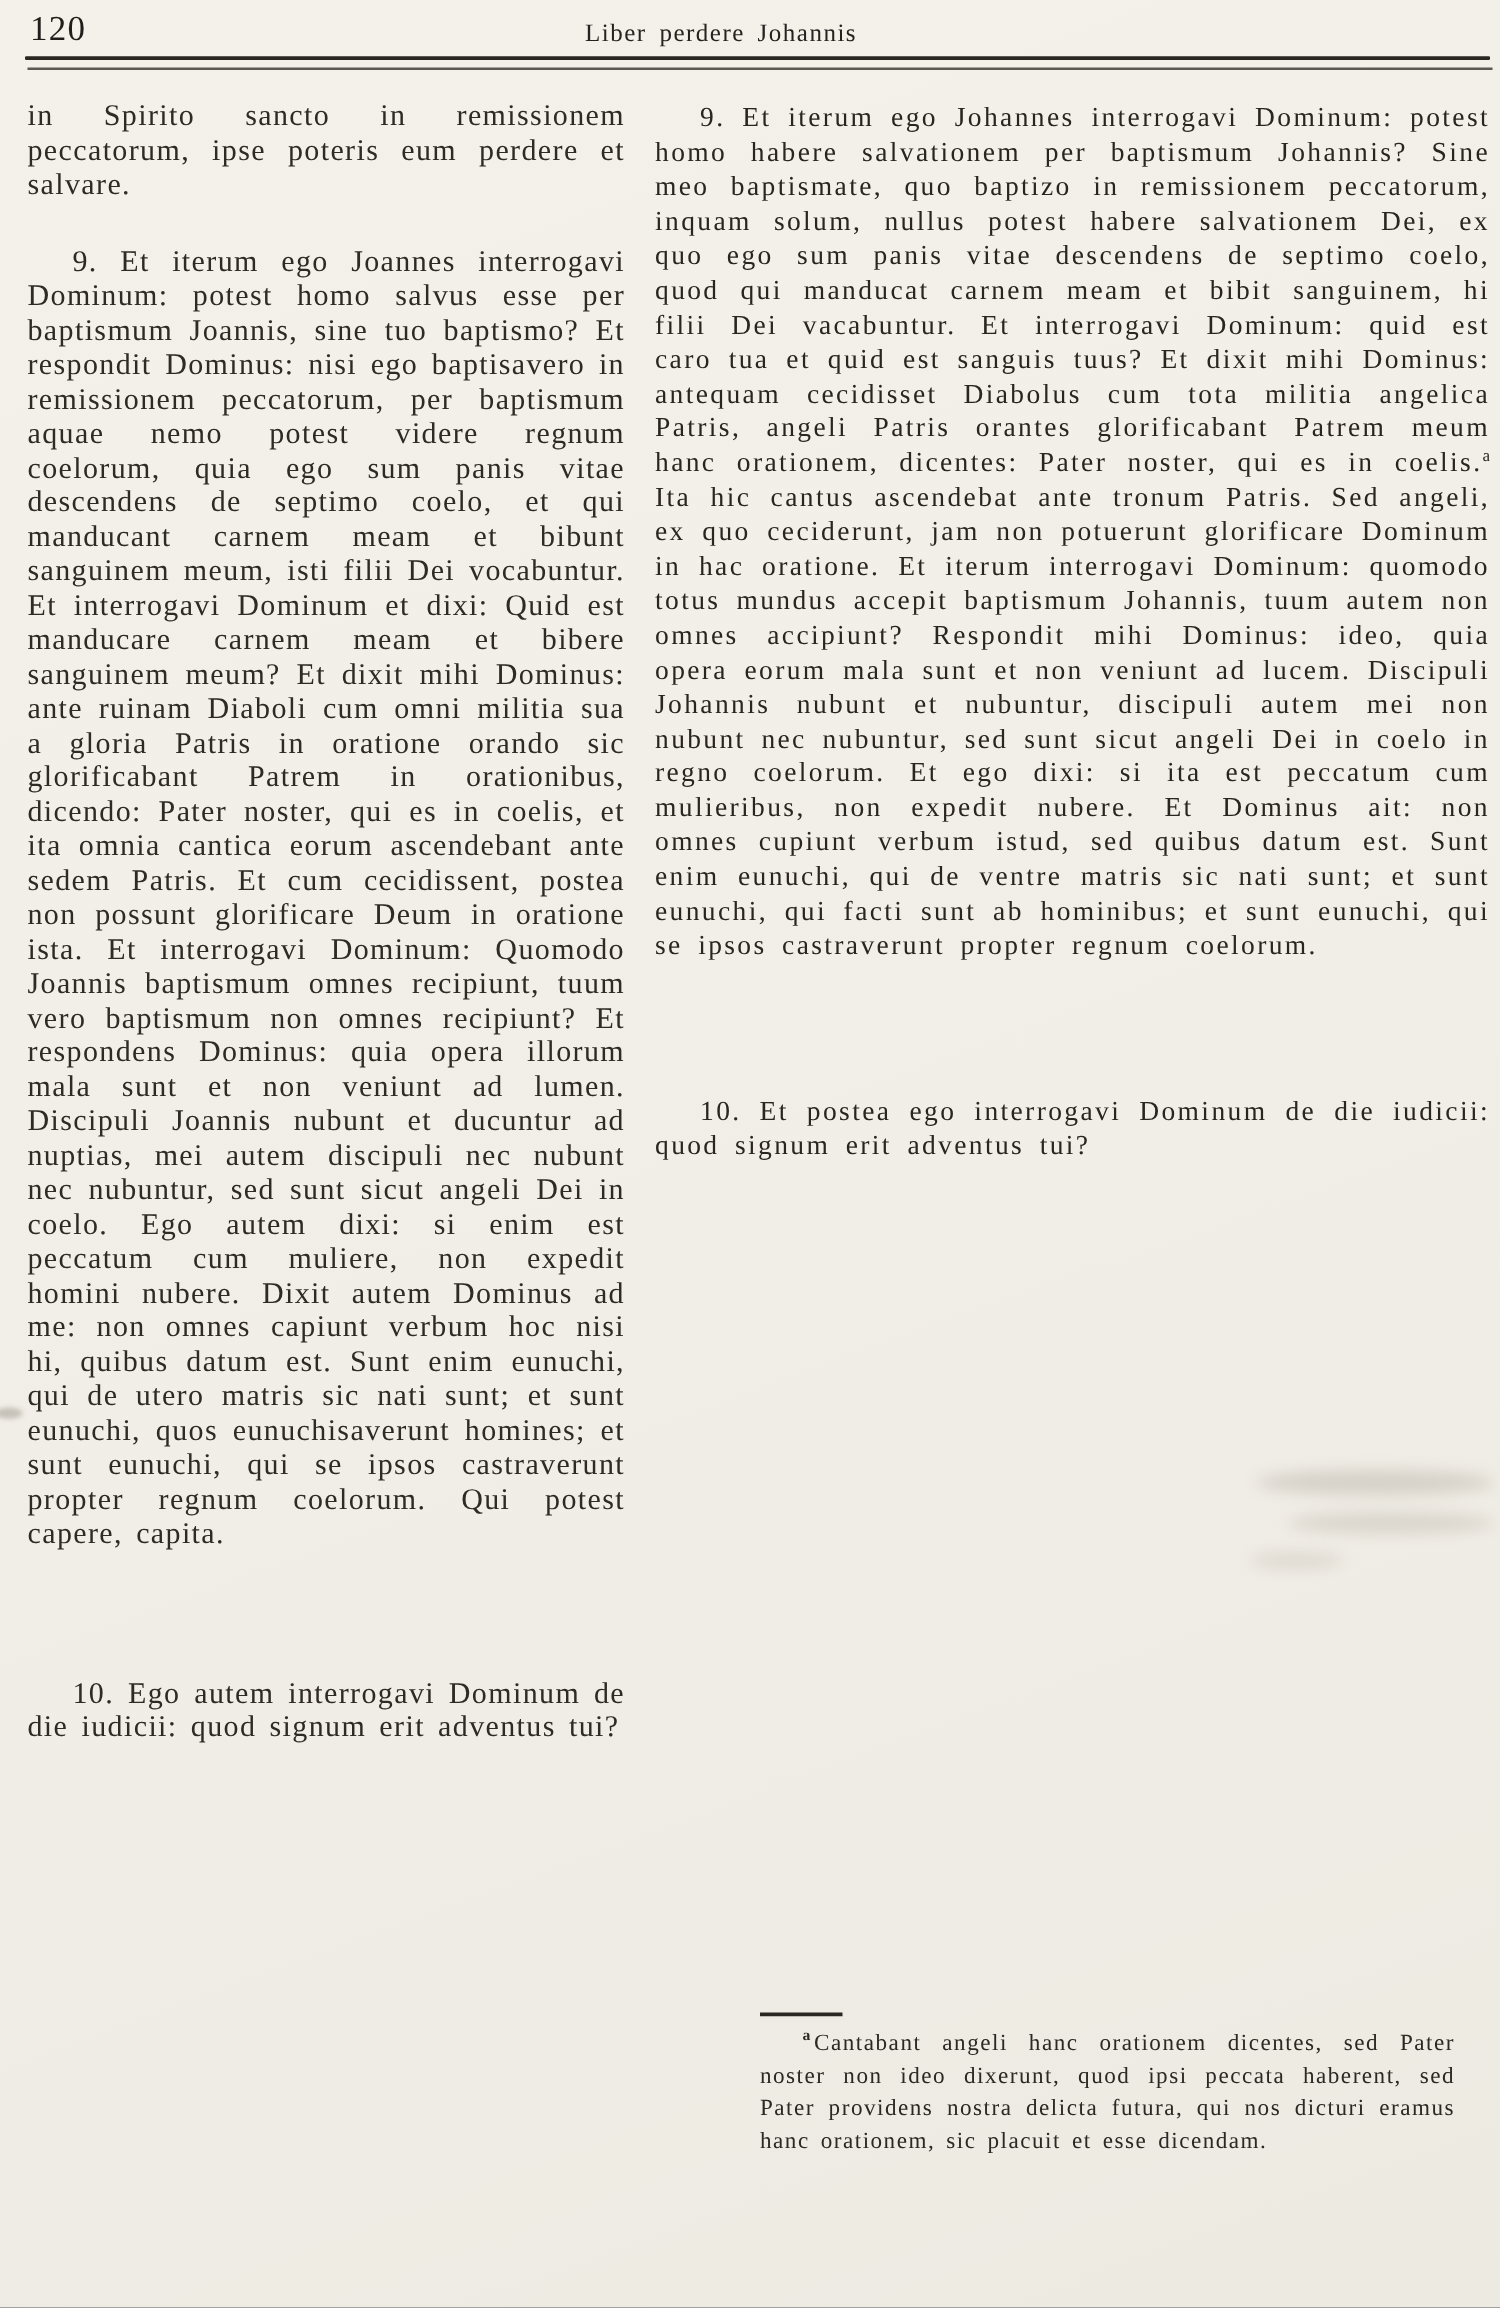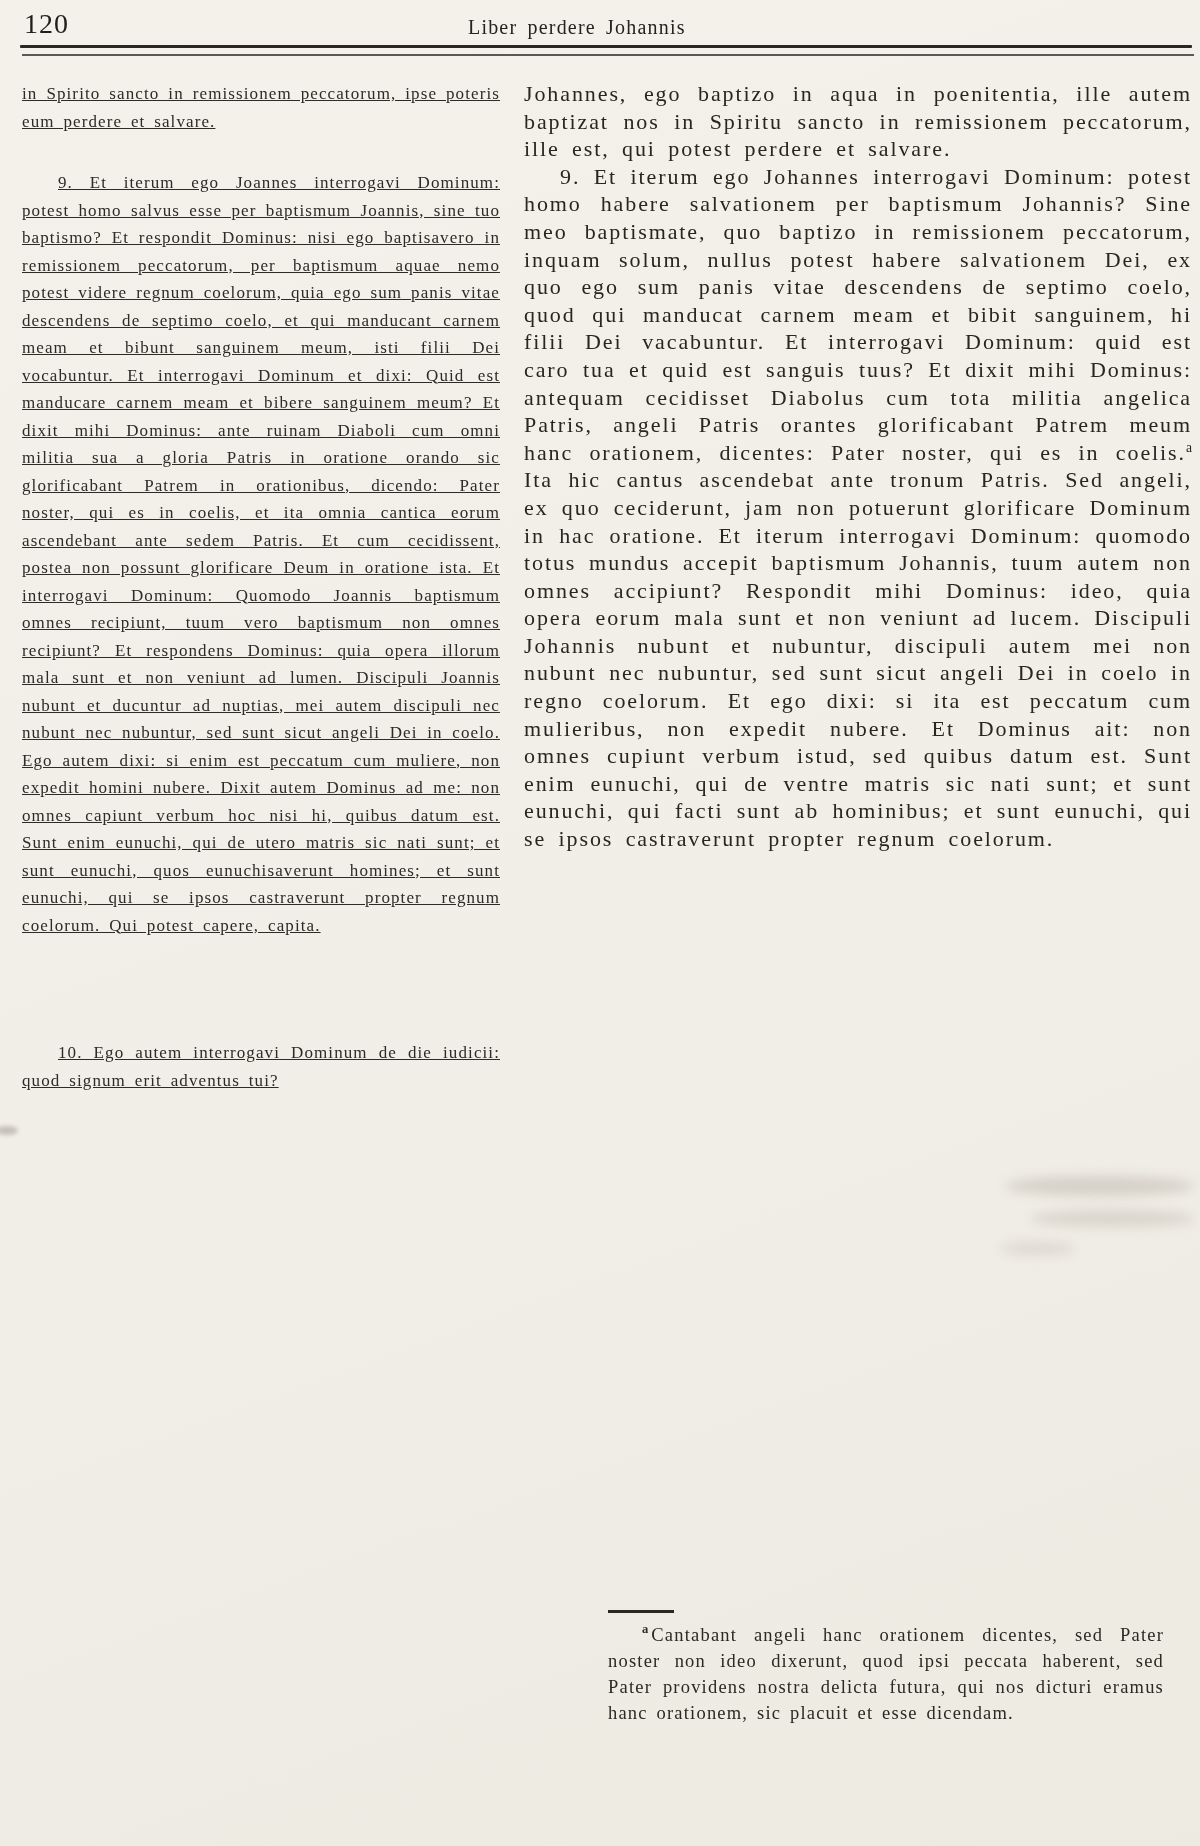--- a/index.html
+++ b/index.html
@@ -33,22 +33,22 @@
   }
 
   
   .columns {
     position: absolute; left: 22px; top: 80px; width: 1170px;
     display: flex; gap: 24px;
   }
   .col p { margin: 0; text-align: justify; }
   .col-left {
     width: 478px; flex: none;
-    font-size: 17px; line-height: 27.5px;
-    letter-spacing: 1.1px; word-spacing: 3.5px; text-decoration: underline;
+    font-size: 24px; line-height: 27.5px;
+    letter-spacing: 1.1px; word-spacing: 3.5px;
   }
   .col-right {
     width: 668px; flex: none;
     font-size: 22px; line-height: 27.6px;
     letter-spacing: 1.9px; word-spacing: 5px;
     color: #29251f;
   }
   .indent { text-indent: 36px; }
   .gap-before { margin-top: 34px !important; }
   .p10-left  { margin-top: 100px !important; }
@@ -100,22 +100,22 @@
 
   <main class="columns">
 
     <section class="col col-left">
       <p>in Spirito sancto in remissionem peccatorum, ipse poteris eum perdere et salvare.</p>
       <p class="indent gap-before">9. Et iterum ego Joannes interrogavi Dominum: potest homo salvus esse per baptismum Joannis, sine tuo baptismo? Et respondit Dominus: nisi ego baptisavero in remissionem peccatorum, per baptismum aquae nemo potest videre regnum coelorum, quia ego sum panis vitae descendens de septimo coelo, et qui manducant carnem meam et bibunt sanguinem meum, isti filii Dei vocabuntur. Et interrogavi Dominum et dixi: Quid est manducare carnem meam et bibere sanguinem meum? Et dixit mihi Dominus: ante ruinam Diaboli cum omni militia sua a gloria Patris in oratione orando sic glorificabant Patrem in orationibus, dicendo: Pater noster, qui es in coelis, et ita omnia cantica eorum ascendebant ante sedem Patris. Et cum cecidissent, postea non possunt glorificare Deum in oratione ista. Et interrogavi Dominum: Quomodo Joannis baptismum omnes recipiunt, tuum vero baptismum non omnes recipiunt? Et respondens Dominus: quia opera illorum mala sunt et non veniunt ad lumen. Discipuli Joannis nubunt et ducuntur ad nuptias, mei autem discipuli nec nubunt nec nubuntur, sed sunt sicut angeli Dei in coelo. Ego autem dixi: si enim est peccatum cum muliere, non expedit homini nubere. Dixit autem Dominus ad me: non omnes capiunt verbum hoc nisi hi, quibus datum est. Sunt enim eunuchi, qui de utero matris sic nati sunt; et sunt eunuchi, quos eunuchisaverunt homines; et sunt eunuchi, qui se ipsos castraverunt propter regnum coelorum. Qui potest capere, capita.</p>
       <p class="indent p10-left">10. Ego autem interrogavi Dominum de die iudicii: quod signum erit adventus tui?</p>
     </section>
 
     <section class="col col-right">
-      <p>Johannes, ego baptizo in aqua in poenitentia, ille autem baptizat nos in Spiritu sancto in remissionem peccatorum, ille est, qui potest perdere et salvare.</p>
       <p class="indent"><span>9. Et iterum ego Johannes interrogavi Dominum: potest homo habere salvationem per baptismum Johannis? Sine meo baptismate, quo baptizo in remissionem peccatorum, inquam solum, nullus potest habere salvationem Dei, ex quo ego sum panis vitae descendens de septimo coelo, quod qui manducat carnem meam et bibit sanguinem, hi filii Dei vacabuntur. Et interrogavi Dominum: quid est caro tua et quid est sanguis tuus? Et dixit mihi Dominus: antequam cecidisset Diabolus cum tota militia angelica Patris, angeli Patris orantes glorificabant Patrem meum hanc orationem, dicentes: Pater noster, qui es in coelis.</span><sup class="note-ref">a</sup><span> Ita hic cantus ascendebat ante tronum Patris. Sed angeli, ex quo ceciderunt, jam non potuerunt glorificare Dominum in hac oratione. Et iterum interrogavi Dominum: quomodo totus mundus accepit baptismum Johannis, tuum autem non omnes accipiunt? Respondit mihi Dominus: ideo, quia opera eorum mala sunt et non veniunt ad lucem. Discipuli Johannis nubunt et nubuntur, discipuli autem mei non nubunt nec nubuntur, sed sunt sicut angeli Dei in coelo in regno coelorum. Et ego dixi: si ita est peccatum cum mulieribus, non expedit nubere. Et Dominus ait: non omnes cupiunt verbum istud, sed quibus datum est. Sunt enim eunuchi, qui de ventre matris sic nati sunt; et sunt eunuchi, qui facti sunt ab hominibus; et sunt eunuchi, qui se ipsos castraverunt propter regnum coelorum.</span></p>
+      <p class="indent p10-right">10. Et postea ego interrogavi Dominum de die iudicii: quod signum erit adventus tui?</p>
     </section>
 
   </main>
 
   <footer class="footnote">
     <div class="footnote-rule"></div>
     <p class="footnote-text"><sup>a</sup><span>Cantabant angeli hanc orationem dicentes, sed Pater noster non ideo dixerunt, quod ipsi peccata haberent, sed Pater providens nostra delicta futura, qui nos dicturi eramus hanc orationem, sic placuit et esse dicendam.</span></p>
   </footer>
 
   <div class="smudge smudge-1"></div>

